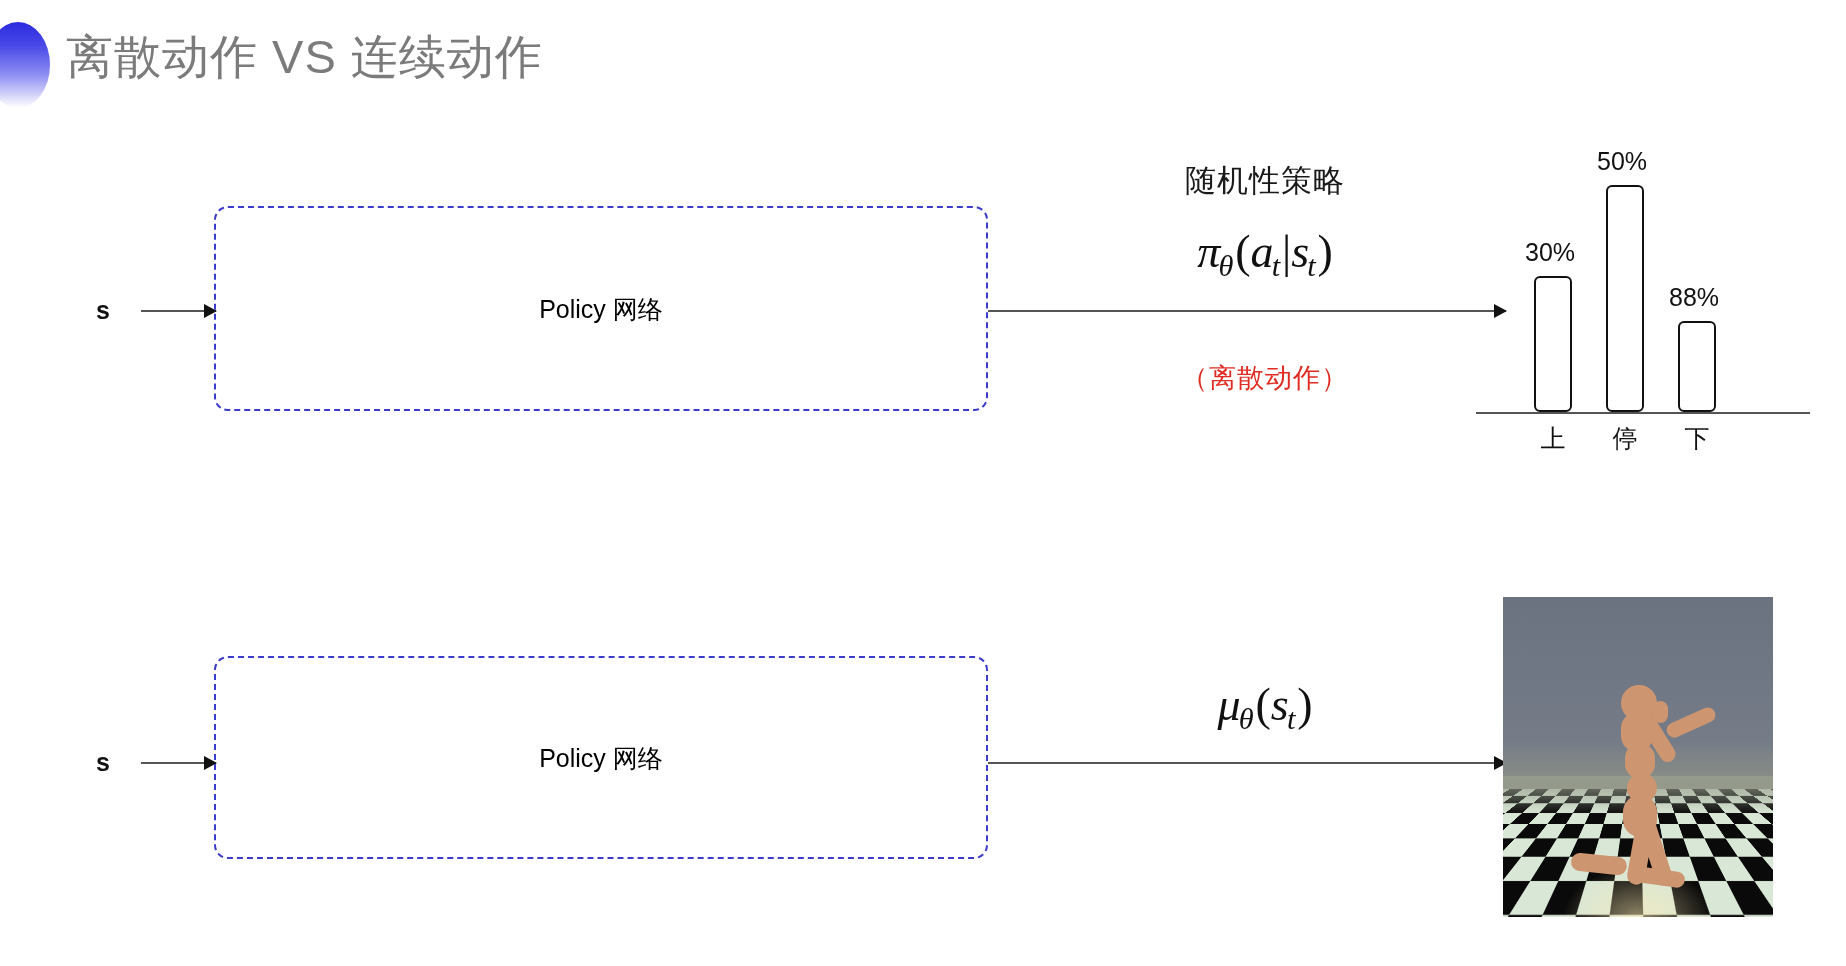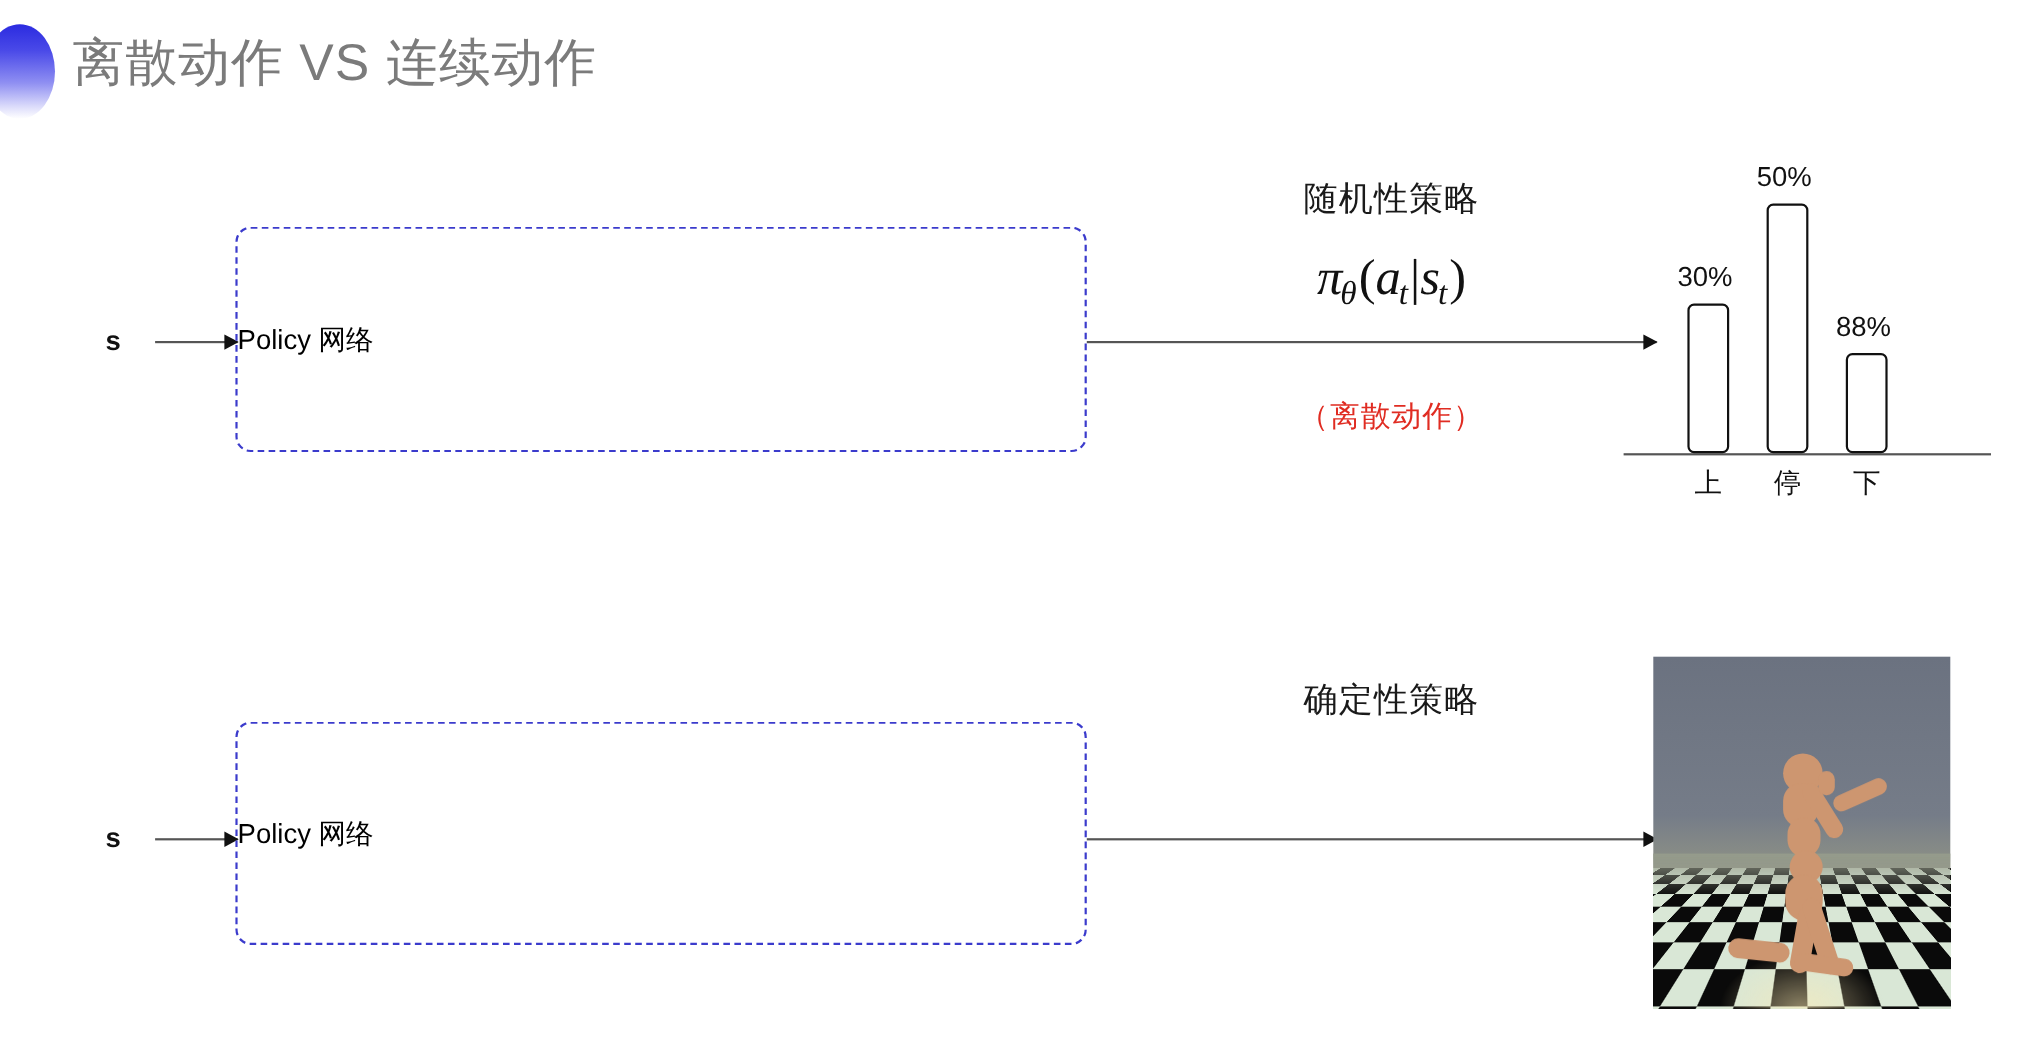--- a/index.html
+++ b/index.html
@@ -26,21 +26,21 @@
   
   .policy-box{
     position:absolute;
     border:2.5px dashed #3b3bcc;
     border-radius:14px;
     box-sizing:border-box;
     background:transparent;
   }
   .policy-box .label{
     position:absolute;left:0;right:0;top:50%;transform:translateY(-50%);
-    font-size:25px;color:#000;
+    text-align:center;font-size:25px;color:#000;
     font-family:"Liberation Sans","DejaVu Sans",sans-serif;
     white-space:nowrap;
   }
   #box-top{left:214px;top:206px;width:774px;height:205px;}
   #box-bottom{left:214px;top:656px;width:774px;height:203px;}
 
   
   .s-label{
     position:absolute;font-size:25px;font-weight:700;color:#111;
     font-family:"Liberation Sans","DejaVu Sans",sans-serif;
@@ -177,22 +177,24 @@
 
   <div class="s-label" id="s-bottom">s</div>
   <div class="arrow" id="arrow-in-bottom"></div>
 
   <div class="policy-box" id="box-bottom">
     <div class="label">Policy 网络</div>
   </div>
 
   <div class="arrow" id="arrow-out-bottom"></div>
 
-  <div class="ann ann-cn" id="ann2-cn">确定性策略</div>
-
+
+  <div class="ann ann-math" id="ann2-math">
+    <span>μ</span><span class="sub">θ</span><span class="upr">(</span><span>s</span><span class="sub">t</span><span class="upr">)</span>
+  </div>
 
 
   <div id="sim">
     <div class="floor"></div>
     <div class="haze"></div>
     <div class="glow"></div>
 
     <div class="limb" style="left:118px;top:88px;width:36px;height:36px;"></div>
     <div class="limb" style="left:118px;top:115px;width:32px;height:40px;"></div>
     <div class="limb" style="left:122px;top:146px;width:30px;height:36px;"></div>

